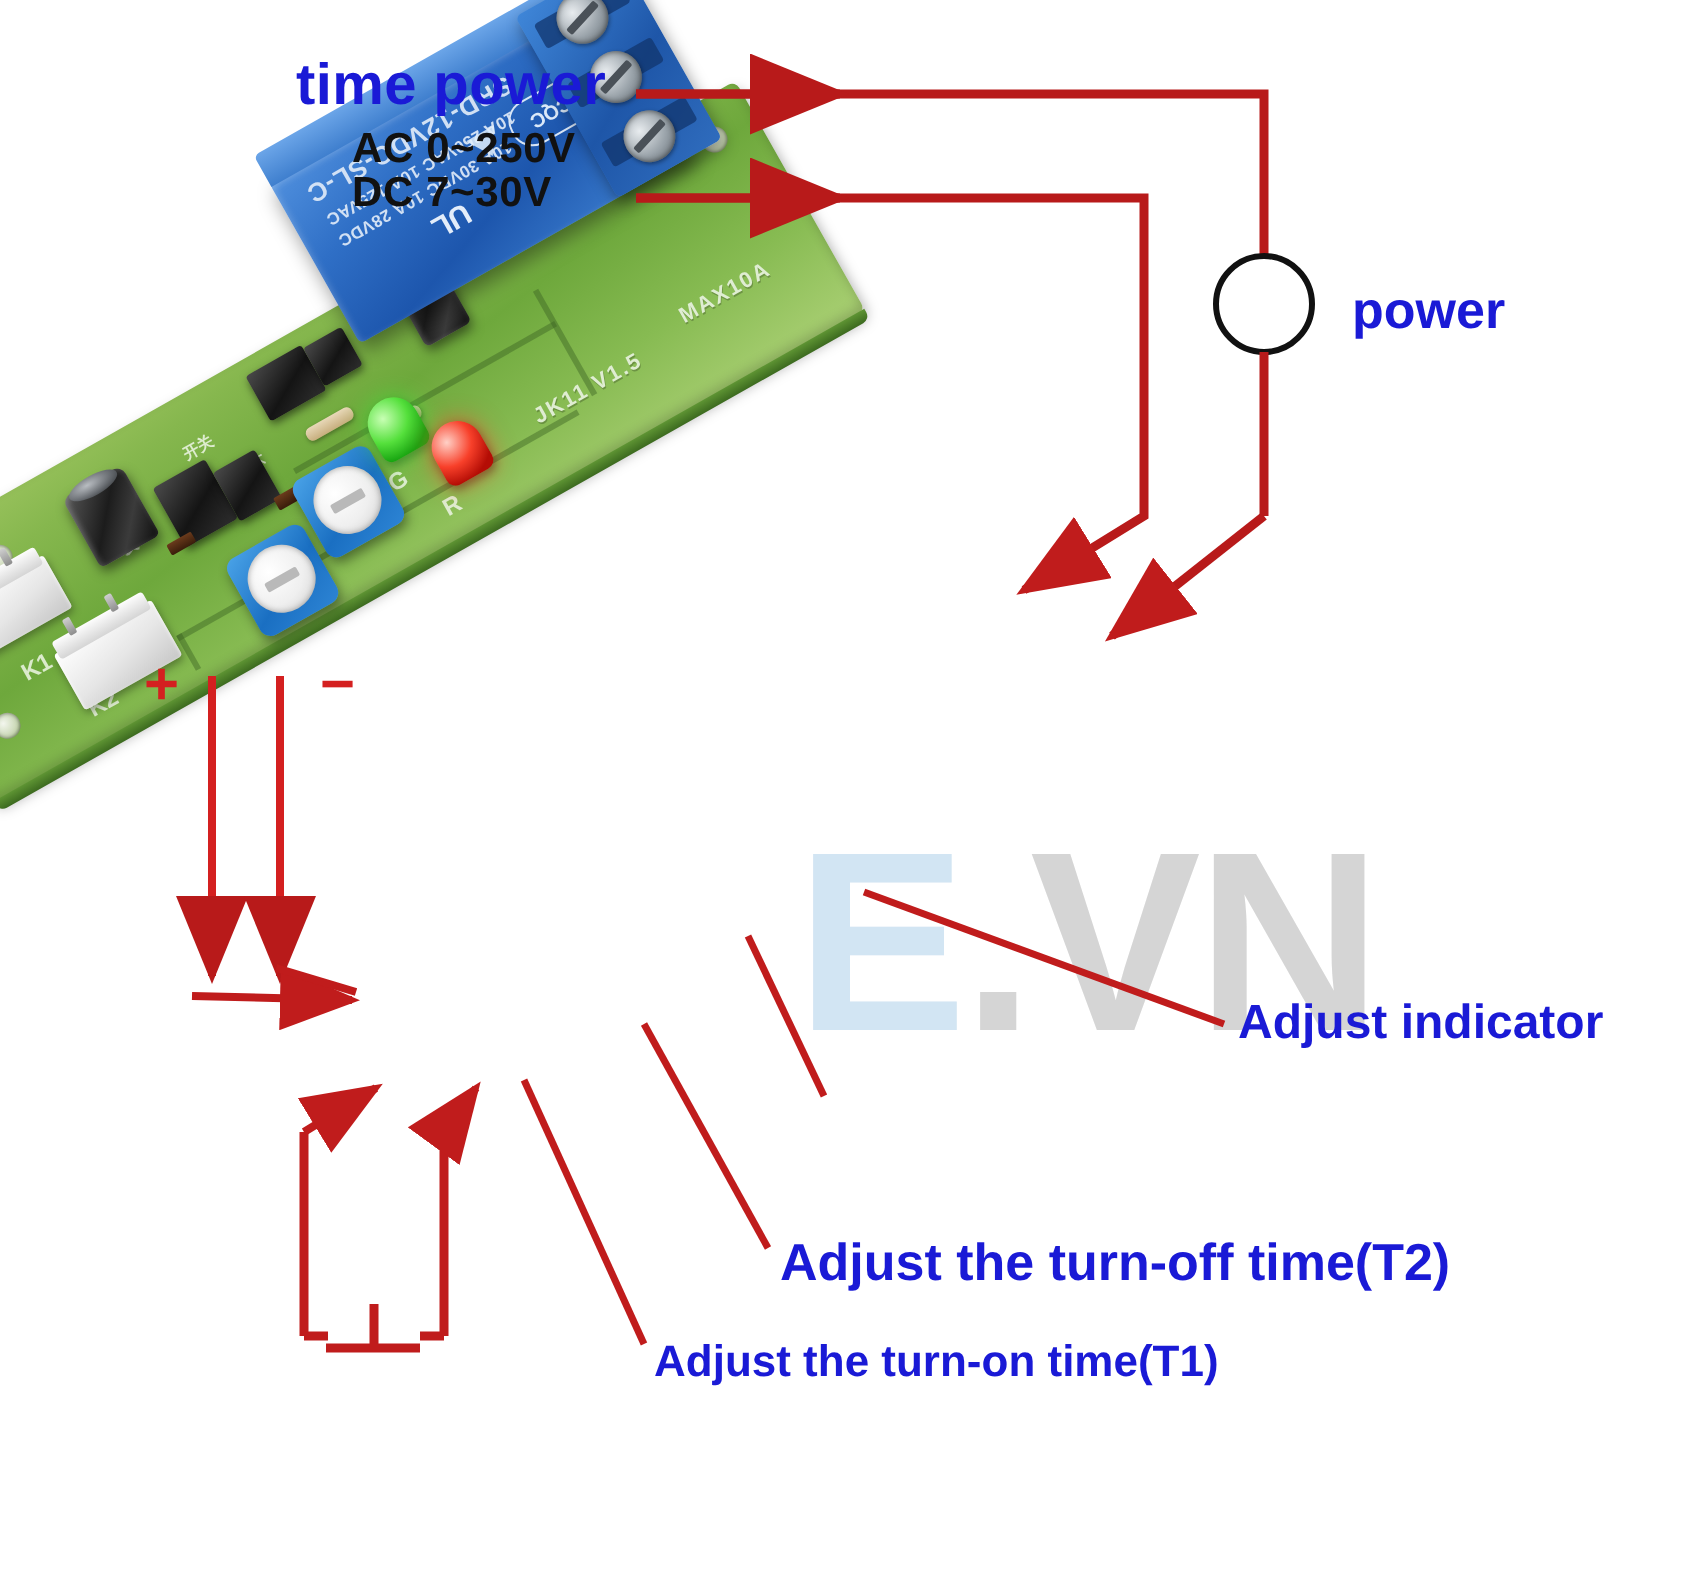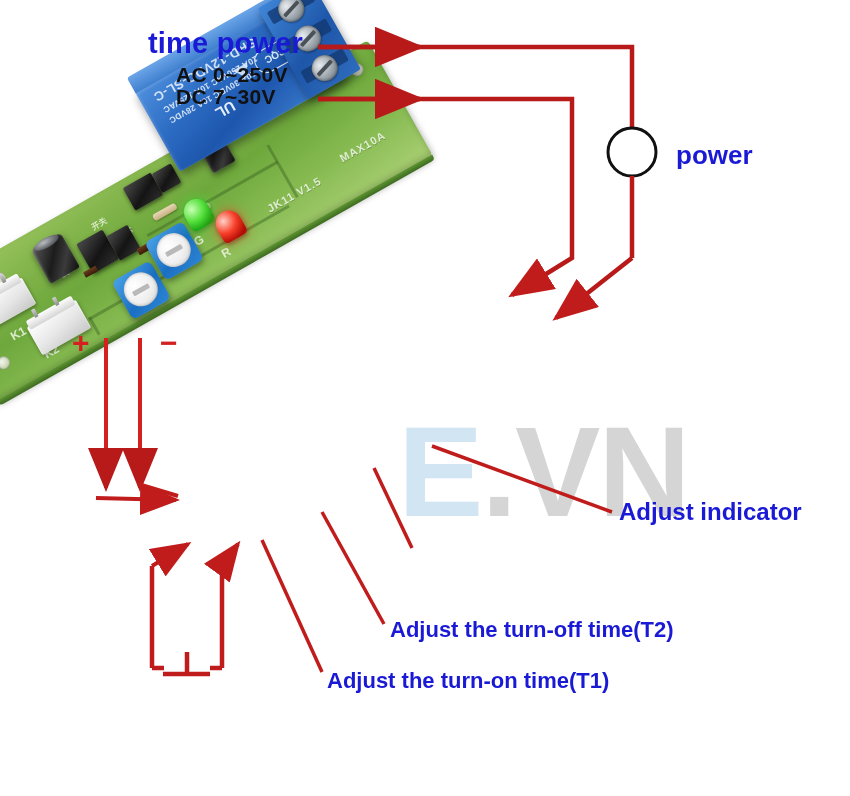--- a/index.html
+++ b/index.html
@@ -16,21 +16,21 @@
   #load-power-label{left:148px;top:28px;font-size:29px;letter-spacing:.2px;}
   #ac-label{left:176px;top:64px;font-size:21px;letter-spacing:.3px;}
   #dc-label{left:176px;top:86px;font-size:21px;letter-spacing:.3px;}
   #load-label{left:676px;top:142px;font-size:26px;}
   #dc12v-label{left:76px;top:277px;font-size:28px;letter-spacing:.5px;}
   #plus-label{left:72px;top:327px;font-size:30px;}
   #minus-label{left:160px;top:327px;font-size:30px;}
   #relay-ind-label{left:619px;top:499px;font-size:24px;}
   #relay-ind-sub{left:615px;top:527px;font-size:19px;}
   #power-ind-label{left:418px;top:542px;font-size:24px;}
-  #t2-label{left:390px;top:618px;font-size:22px;}
+  #t2-label{left:390px;top:618px;font-size:26px;}
   #t1-label{left:327px;top:669px;font-size:22px;text-align:center;}
   #turnonoff-label{left:88px;top:697px;font-size:24px;}
 
   
   #wires{position:absolute;left:0;top:0;width:850px;height:796px;}
 
   
   #watermark{position:absolute;left:398px;top:398px;font-size:128px;font-weight:bold;
              color:#d2d2d2;letter-spacing:-2px;opacity:.92;}
   #watermark .wm-e{color:#cfe3f2;}

